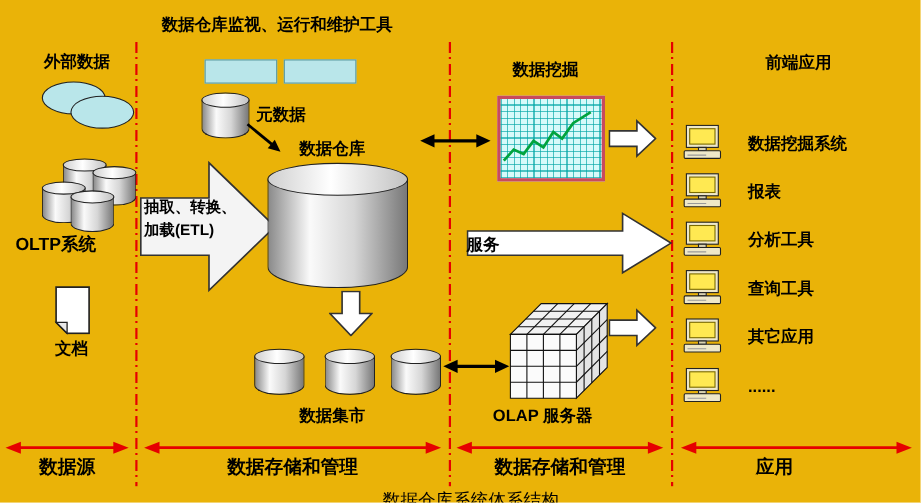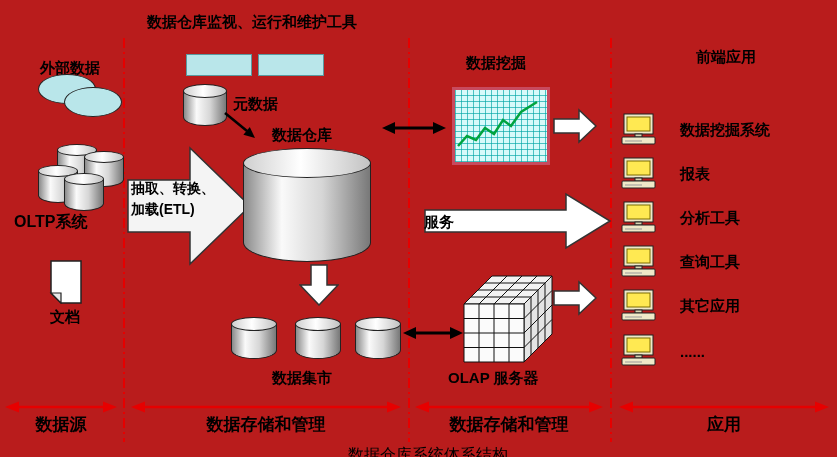--- a/index.html
+++ b/index.html
@@ -1,16 +1,16 @@
 <!DOCTYPE html>
 <html><head>
 <meta charset="utf-8">
 <style>
   html,body{margin:0;padding:0;background:#fff;}
-  .stage{position:relative;width:837px;height:457px;background:#b91c1c;overflow:hidden;
+  .stage{position:relative;width:837px;height:457px;background:#eab308;overflow:hidden;
          font-family:"Liberation Sans",sans-serif;color:#000;}
   .lbl{position:absolute;font-weight:bold;font-size:15px;white-space:nowrap;}
   .vline{position:absolute;width:2px;
      background-image:repeating-linear-gradient(to bottom,
         #e60000 0,#e60000 10px,transparent 10px,transparent 14px,
         #e60000 14px,#e60000 16px,transparent 16px,transparent 20px);}
   
   .cyl{position:absolute;}
   .cyl::before{content:"";position:absolute;left:0;right:0;top:0;height:calc(var(--hh)*2);
      background:linear-gradient(90deg,#cfcfcf,#ffffff 45%,#c2c2c2);
@@ -36,21 +36,21 @@
 </head>
 <body>
 
 <div class="stage">
 
   <div class="vline" style="left:123px;top:38px;height:404px"></div>
   <div class="vline" style="left:408px;top:38px;height:404px"></div>
   <div class="vline" style="left:610px;top:38px;height:404px"></div>
 
   <div class="lbl" style="left:147px;top:13px">数据仓库监视、运行和维护工具</div>
-  <div class="lbl" style="left:40px;top:59px">外部数据</div>
+  <div class="lbl" style="left:40px;top:47px">外部数据</div>
   <div class="lbl" style="left:466px;top:54px">数据挖掘</div>
   <div class="lbl" style="left:696px;top:48px">前端应用</div>
 
   <div class="tool-rect" style="left:186px;top:54px;width:64px;height:20px"></div>
   <div class="tool-rect" style="left:258px;top:54px;width:64px;height:20px"></div>
 
   <div class="disk" style="left:38px;top:74px;width:56px;height:28px"></div>
   <div class="disk" style="left:64px;top:87px;width:56px;height:28px"></div>
 
   <div class="cyl" style="--hh:6px;left:57px;top:144px;width:40px;height:36px"></div>
@@ -228,17 +228,17 @@
   </svg>
   <svg class="abs" style="left:618px;top:400px" width="212" height="14" viewBox="0 0 212 14">
     <line x1="13" y1="7" x2="199" y2="7" stroke="#e60000" stroke-width="2.5"></line>
     <polygon points="1,7 15,1.5 15,12.5" fill="#e60000"></polygon>
       <polygon points="211,7 197,1.5 197,12.5" fill="#e60000"></polygon>
   </svg>
 
   <div class="footer-lbl" style="left:130px;width:272px">数据存储和管理</div>
   <div class="footer-lbl" style="left:4px;width:114px">数据源</div>
   <div class="footer-lbl" style="left:414px;width:190px">数据存储和管理</div>
-  <div class="footer-lbl" style="left:618px;width:212px">应用</div>
+  <div class="footer-lbl" style="left:598px;width:212px">应用</div>
 
   <div class="caption">数据仓库系统体系结构</div>
 
 </div>
 
 </body></html>

